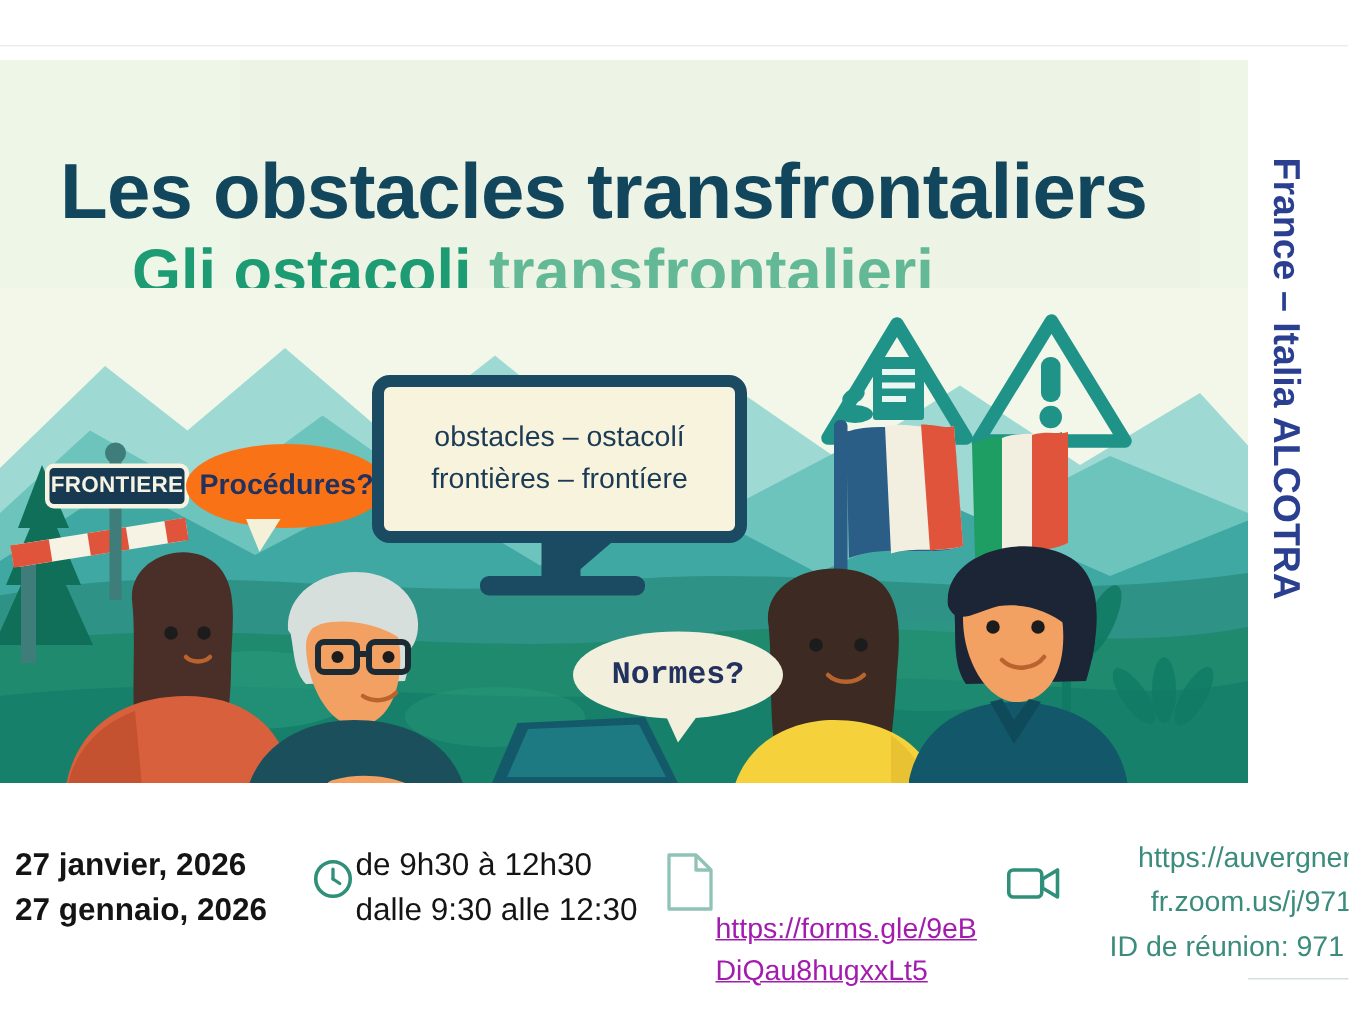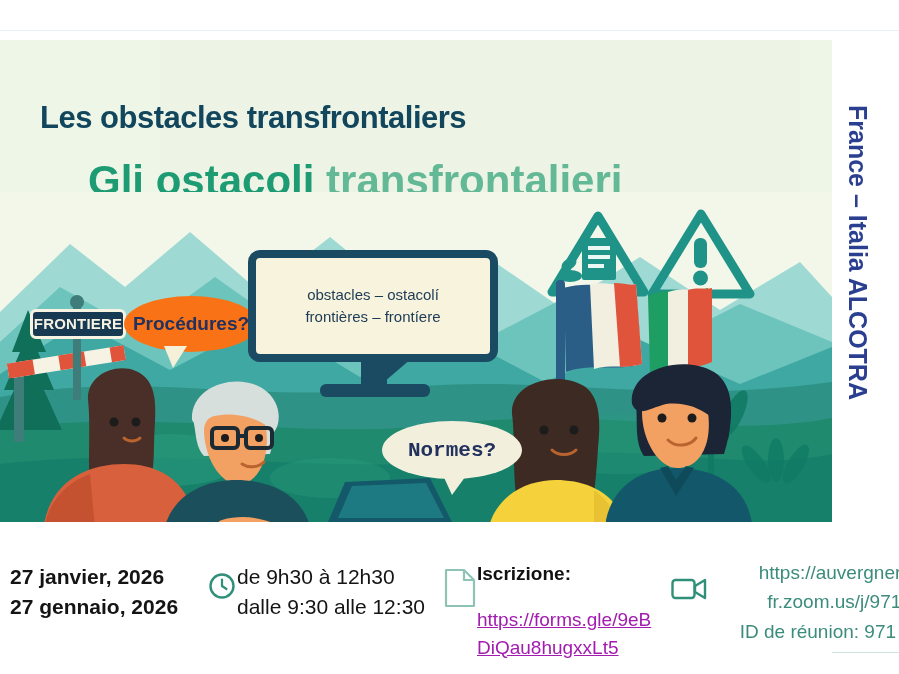--- a/index.html
+++ b/index.html
@@ -18,21 +18,21 @@
   .title-band{
     position:absolute;left:0;top:40px;width:832px;height:152px;
     background:#eef6e8;
   }
   .title-band .tint{
     position:absolute;left:160px;top:0;width:640px;height:152px;
     background:#edf4e6;
   }
   .title-fr{
     position:absolute;left:40px;top:62px;
-    font-size:31px;font-weight:bold;color:#12465c;letter-spacing:-0.5px;
+    font-size:52px;font-weight:bold;color:#12465c;letter-spacing:-0.5px;
     white-space:nowrap;line-height:1;
   }
   .title-it{
     position:absolute;left:88px;top:120px;
     font-size:42px;font-weight:bold;white-space:nowrap;line-height:1;
   }
   .title-it .a{color:#1d9b73;}
   .title-it .b{color:#63b996;}
 
   
@@ -83,21 +83,21 @@
     border-top:22px solid #f2f0dc;
   }
 
   .monitor{
     position:absolute;left:248px;top:58px;width:250px;height:112px;
     background:#f7f3dd;border:8px solid #1b4a63;border-radius:12px;
     box-sizing:border-box;display:flex;flex-direction:column;
     align-items:center;justify-content:center;
   }
   .monitor-line{
-    color:#1b3a55;font-size:15px;line-height:1.45;white-space:nowrap;
+    color:#1b3a55;font-size:19px;line-height:1.45;white-space:nowrap;
   }
   .monitor-tail{
     position:absolute;left:370px;top:166px;width:0;height:0;
     border-left:14px solid transparent;border-right:28px solid transparent;
     border-top:24px solid #1b4a63;
   }
 
   
   .footer{position:absolute;left:0;top:522px;width:899px;height:152px;background:#fff;margin-top:32px;}
   .foot-hairline{position:absolute;left:832px;top:98px;width:70px;height:1px;background:#cfe3dd;}
@@ -318,21 +318,20 @@
       <div>de 9h30 à 12h30</div>
       <div>dalle 9:30 alle 12:30</div>
     </div>
 
     <svg class="doc-icon" width="34" height="40" viewBox="0 0 34 40">
       <path d="M3 2 H21 L31 12 V38 H3 Z" fill="none" stroke="#8fc3b6" stroke-width="2.2" stroke-linejoin="round"></path>
       <path d="M21 2 V12 H31" fill="none" stroke="#8fc3b6" stroke-width="2.2" stroke-linejoin="round"></path>
     </svg>
 
     <div class="f-insc">
-      <div>Iscrizione:</div>
     </div>
 
     <div class="f-link">
       <div>https://forms.gle/9eB</div>
       <div>DiQau8hugxxLt5</div>
     </div>
 
     <svg class="cam-icon" width="38" height="26" viewBox="0 0 38 26">
       <rect x="1.5" y="4" width="22" height="18" rx="3" fill="none" stroke="#2f8f79" stroke-width="2.4"></rect>
       <path d="M24 10 L34 4 V22 L24 16 Z" fill="none" stroke="#2f8f79" stroke-width="2.4" stroke-linejoin="round"></path>

